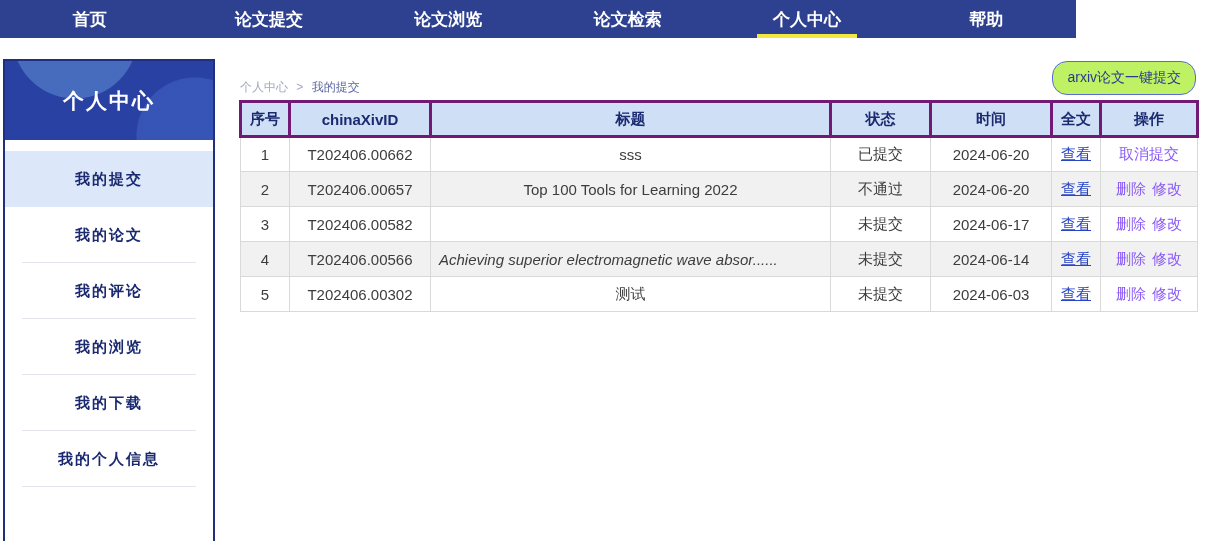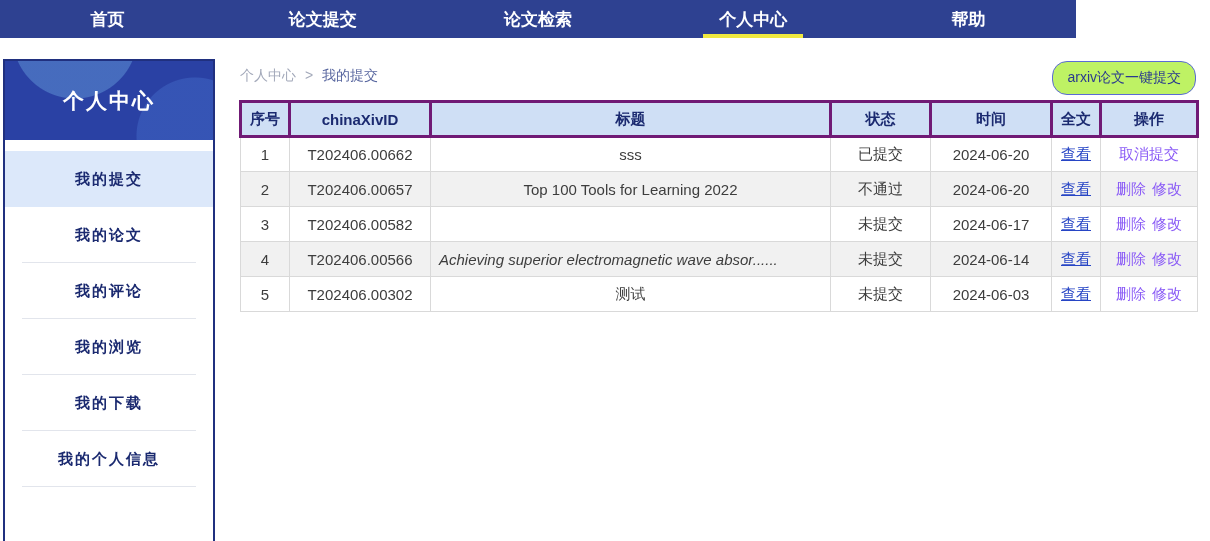--- a/index.html
+++ b/index.html
@@ -59,21 +59,21 @@
   .menu-item::after {
     content: "";
     position: absolute; bottom: 0; left: 17px; right: 17px;
     height: 1px; background: #e2e5ec;
   }
   .menu-item.active { background: #dce8fa; }
   .menu-item.active::after { background: transparent; }
 
   
   .main { position: absolute; left: 239px; top: 59px; width: 957px; height: 482px; }
-  .breadcrumb { position: absolute; top: 8px; left: 1px; font-size: 14px; }
+  .breadcrumb { position: absolute; top: 20px; left: 1px; font-size: 12px; }
   .breadcrumb .parent, .breadcrumb .sep { color: #a3a9ba; }
   .breadcrumb .sep { margin: 0 5px; }
   .breadcrumb .current { color: #5a68a0; }
 
   .top-buttons { position: absolute; top: 2px; right: 0; display: flex; gap: 11px; }
   .pill-btn {
     height: 28px; padding: 16px 14px;
     border: 1px solid #5b6bd5; border-radius: 15px;
     background: #bef264; color: #2b3a8f;
     font-size: 14px;
@@ -106,20 +106,21 @@
   .view-link { color: #2745c5; text-decoration: underline; cursor: pointer; }
   .action-span { color: #8b5cf6; cursor: pointer; text-align: right; }
   .action-span.second:not(:empty) { margin-left: 6px; }
 </style>
 </head>
 <body>
 
 <nav class="navbar">
   <div class="nav-item">首页</div>
   <div class="nav-item">论文提交</div>
+  <div class="nav-item">论文浏览</div>
   <div class="nav-item">论文检索</div>
   <div class="nav-item">
     <span>个人中心</span>
     <span class="nav-underline"></span>
   </div>
   <div class="nav-item">帮助</div>
 </nav>
 
 <aside class="sidebar">
   <div class="sidebar-header">个人中心</div>

